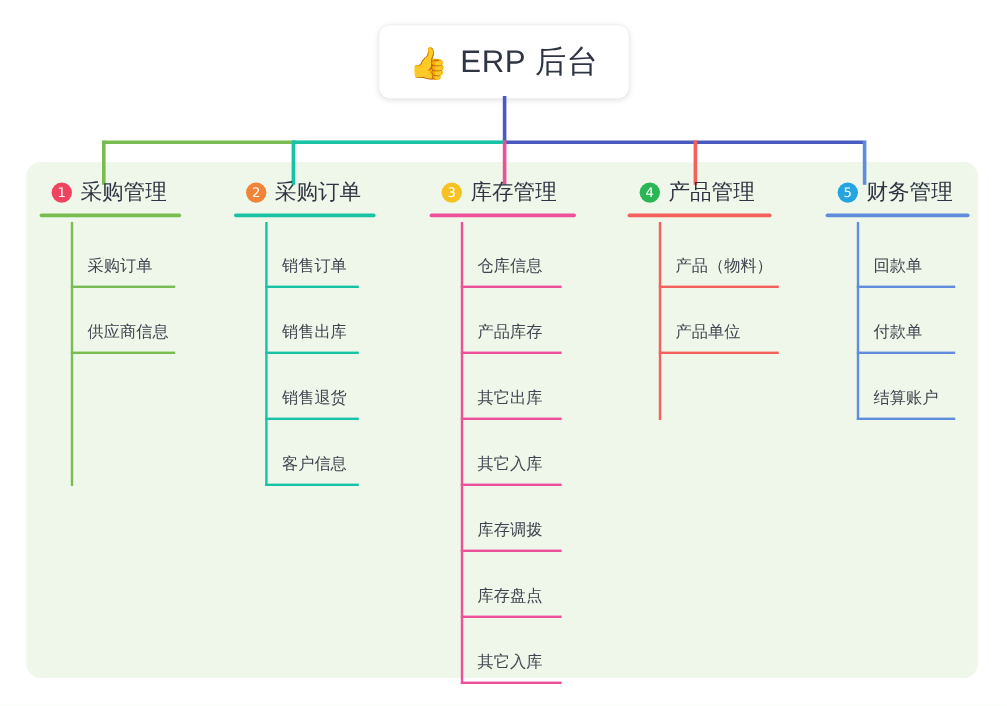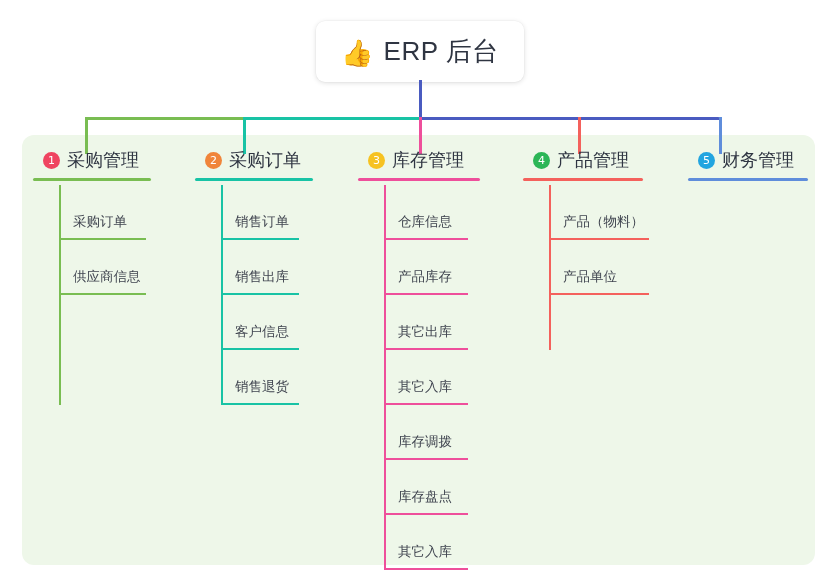--- a/index.html
+++ b/index.html
@@ -203,27 +203,27 @@
         <div class="spine" style="height: 220px; background: rgb(24, 195, 165);"></div>
         <div class="leaf">
           <span class="leaf-label">销售订单</span>
           <div class="leaf-rule" style="width: 78px; background: rgb(24, 195, 165);"></div>
         </div>
         <div class="leaf">
           <span class="leaf-label">销售出库</span>
           <div class="leaf-rule" style="width: 78px; background: rgb(24, 195, 165);"></div>
         </div>
         <div class="leaf">
+          <span class="leaf-label">销售退货</span>
+          <div class="leaf-rule" style="width: 78px; background: rgb(24, 195, 165);"></div>
+        </div>
+        <div class="leaf">
           <span class="leaf-label">客户信息</span>
           <div class="leaf-rule" style="width: 78px; background: rgb(24, 195, 165);"></div>
         </div>
-        <div class="leaf">
-          <span class="leaf-label">销售退货</span>
-          <div class="leaf-rule" style="width: 78px; background: rgb(24, 195, 165);"></div>
-        </div>
       </div>
     </div>
     <div class="column" style="left: 358px; width: 122px;">
       <div class="col-head">
         <span class="badge" style="background: rgb(246, 194, 33);">3</span>
         <span class="col-title">库存管理</span>
       </div>
       <div class="col-rule" style="width: 122px; background: rgb(238, 79, 155);"></div>
       <div class="leaves">
         <div class="spine" style="height: 385px; background: rgb(238, 79, 155);"></div>
@@ -274,14 +274,29 @@
           <div class="leaf-rule" style="width: 100px; background: rgb(244, 97, 92);"></div>
         </div>
       </div>
     </div>
     <div class="column" style="left: 688px; width: 120px;">
       <div class="col-head">
         <span class="badge" style="background: rgb(34, 165, 224);">5</span>
         <span class="col-title">财务管理</span>
       </div>
       <div class="col-rule" style="width: 120px; background: rgb(95, 141, 219);"></div>
+      <div class="leaves">
+        <div class="spine" style="height: 165px; background: rgb(95, 141, 219);"></div>
+        <div class="leaf">
+          <span class="leaf-label">回款单</span>
+          <div class="leaf-rule" style="width: 82px; background: rgb(95, 141, 219);"></div>
+        </div>
+        <div class="leaf">
+          <span class="leaf-label">付款单</span>
+          <div class="leaf-rule" style="width: 82px; background: rgb(95, 141, 219);"></div>
+        </div>
+        <div class="leaf">
+          <span class="leaf-label">结算账户</span>
+          <div class="leaf-rule" style="width: 82px; background: rgb(95, 141, 219);"></div>
+        </div>
+      </div>
     </div>
   </div>
 
 </body></html>

